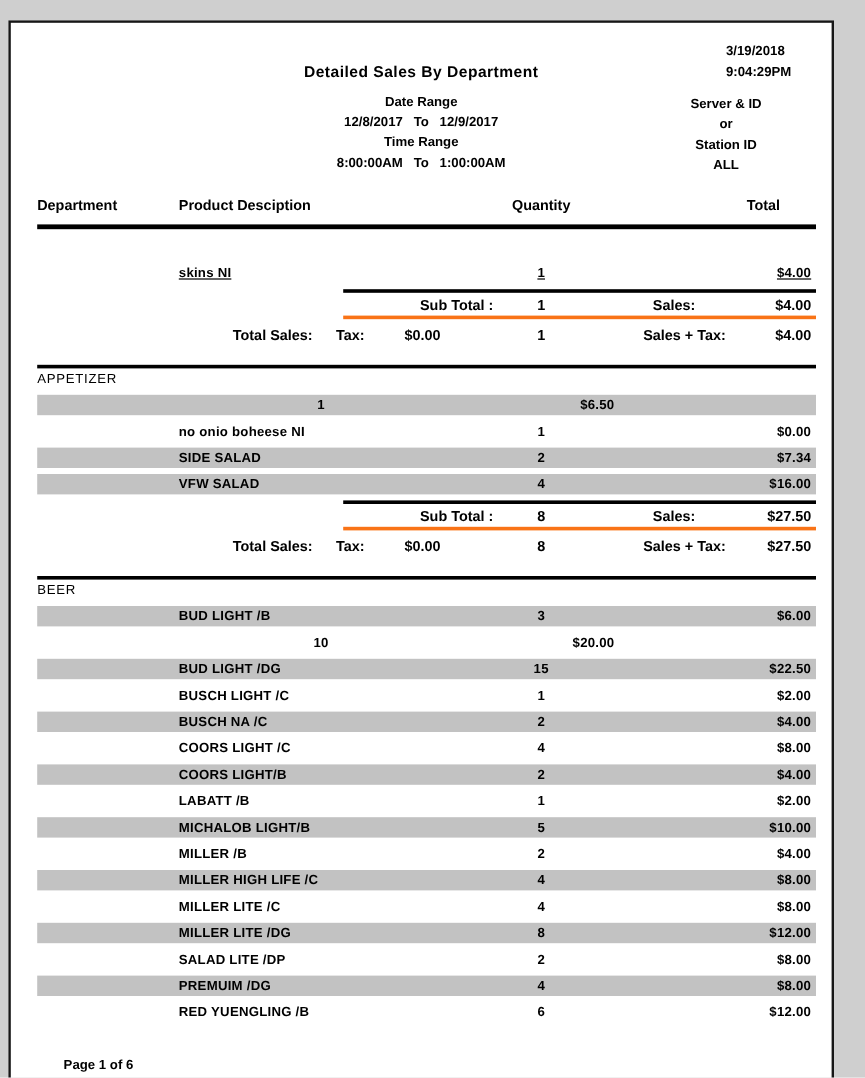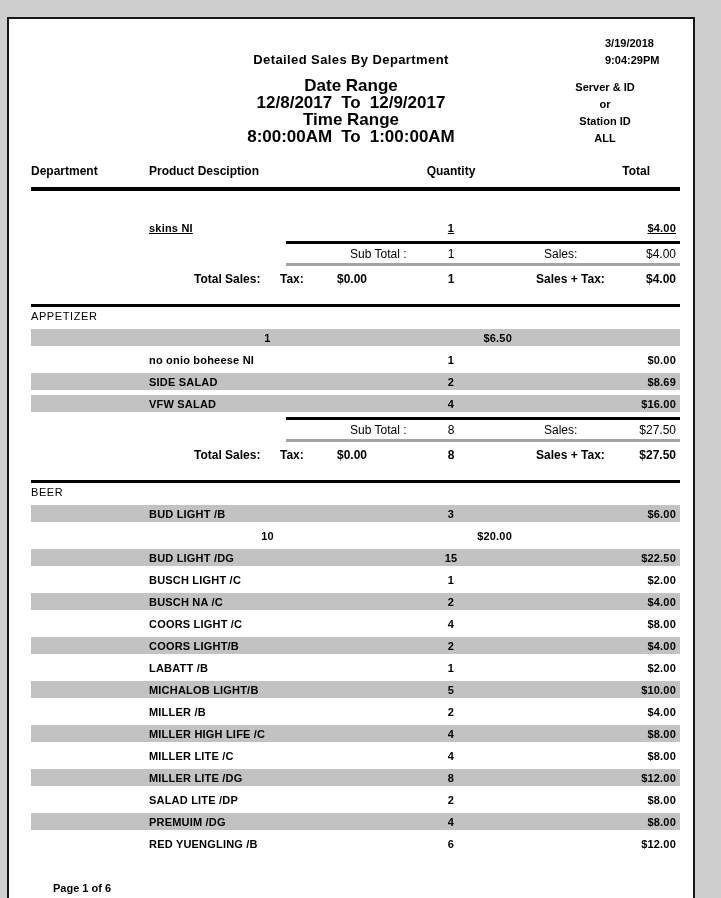--- a/index.html
+++ b/index.html
@@ -14,21 +14,21 @@
   .page {
     position:absolute; left:7px; top:17px;
     width:688px; height:884px;
     background:#ffffff;
     border:2px solid #161616;
     overflow:hidden;
   }
   header { position:relative; height:145px; }
   .printed { position:absolute; top:16px; left:596px; font-size:11px; font-weight:bold; line-height:17px; }
   .title { position:absolute; top:33px; left:0; width:100%; text-align:center; font-size:13px; font-weight:bold; letter-spacing:0.4px; }
-  .ranges { position:absolute; top:58px; left:0; width:100%; text-align:center; font-size:17px; font-weight:bold; line-height:17px; }
+  .ranges { position:absolute; top:58px; left:0; width:100%; text-align:center; font-size:11px; font-weight:bold; line-height:17px; }
   .toword { margin:0 9px; }
   .server { position:absolute; top:60px; left:537px; width:118px; text-align:center; font-size:11px; font-weight:bold; line-height:17px; }
   .colheads { position:relative; margin:0 13px 0 22px; height:16px; font-size:12px; font-weight:bold; }
   .colheads .c-dept  { position:absolute; left:0; }
   .colheads .c-prod  { position:absolute; left:118px; }
   .colheads .c-qty   { position:absolute; left:355px; width:130px; text-align:center; }
   .colheads .c-total { position:absolute; right:30px; }
   .rule { margin:7px 13px 0 22px; height:4px; background:#000; }
   .section-rule { margin:14px 13px 3px 22px; height:3px; background:#000; }
   .dept-name { margin:3px 0 7px 22px; font-size:11px; font-weight:normal; letter-spacing:0.6px; }
@@ -37,22 +37,22 @@
     display:grid; grid-template-columns:118px 237px 130px 1fr;
     align-items:center; height:17px; margin-bottom:5px;
     font-size:11px; font-weight:bold; letter-spacing:0.2px;
   }
   .prod-row.shaded { background:#c2c2c2; }
   .r-qty { text-align:center; }
   .r-total { text-align:right; padding-right:4px; }
   .subtotal-wrap { margin:4px 13px 0 22px; }
   .subtotal-box {
     margin-left:255px; position:relative; height:25px;
-    border-top:3px solid #000; border-bottom:3px solid #a3a3a3;
-    font-size:12px; font-weight:normal;
+    border-top:3px solid #000; border-bottom:3px solid #f97316;
+    font-size:12px; font-weight:bold;
   }
   .subtotal-box span { top:3px; }
   .st-label  { position:absolute; left:64px; }
   .st-qty    { position:absolute; left:100px; width:130px; text-align:center; }
   .st-sales-label { position:absolute; left:258px; }
   .st-amount { position:absolute; right:4px; }
   .totals-row { position:relative; height:18px; margin-top:6px; font-size:12px; font-weight:bold; }
   .ts-label   { position:absolute; left:163px;text-align:center; }
   .tax-label  { position:absolute; left:249px; }
   .tax-amount { position:absolute; left:306px; }
@@ -142,21 +142,21 @@
     <span class="r-dept"></span>
     <span class="r-prod">no onio boheese NI</span>
     <span class="r-qty">1</span>
     <span class="r-total">$0.00</span>
   </div>
 
   <div class="prod-row shaded">
     <span class="r-dept"></span>
     <span class="r-prod">SIDE SALAD</span>
     <span class="r-qty">2</span>
-    <span class="r-total">$8.69</span>
+    <span class="r-total">$7.34</span>
   </div>
 
   <div class="prod-row shaded">
     <span class="r-dept"></span>
     <span class="r-prod">VFW SALAD</span>
     <span class="r-qty">4</span>
     <span class="r-total">$16.00</span>
   </div>
 </div>
     <div class="subtotal-wrap">

